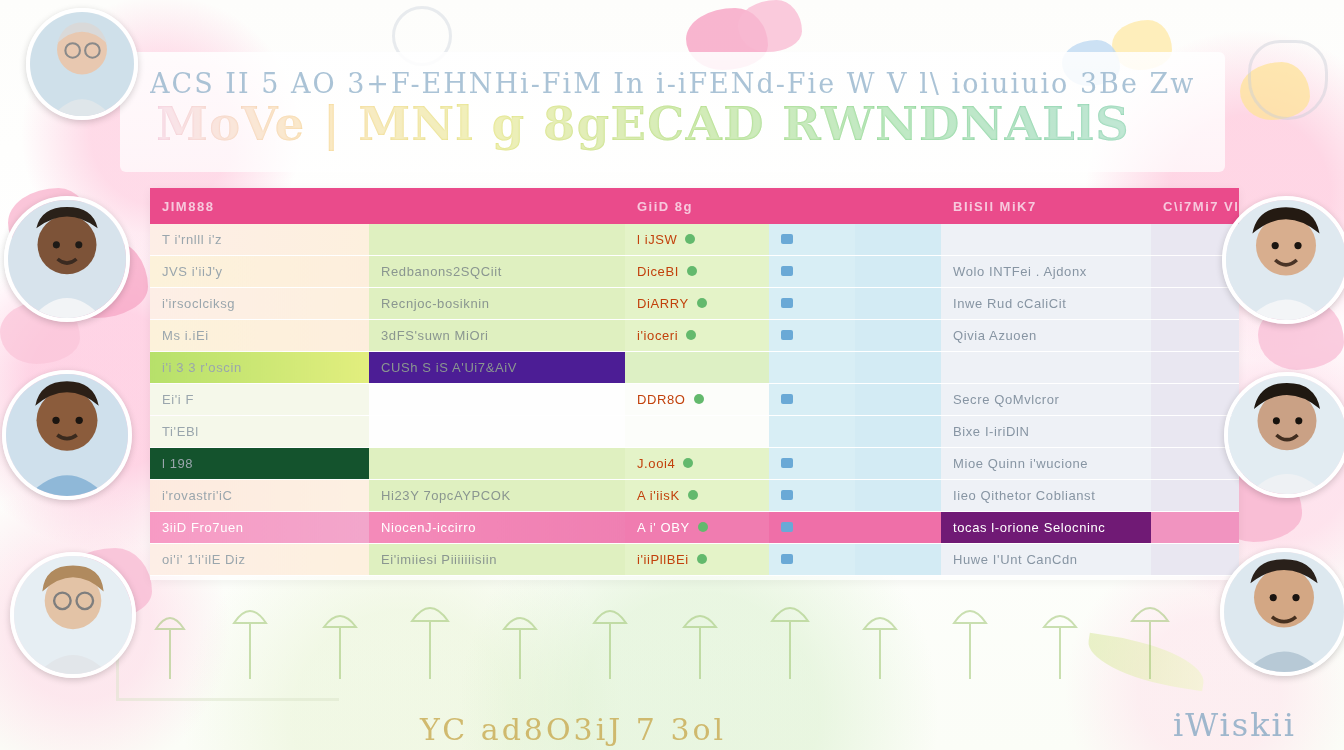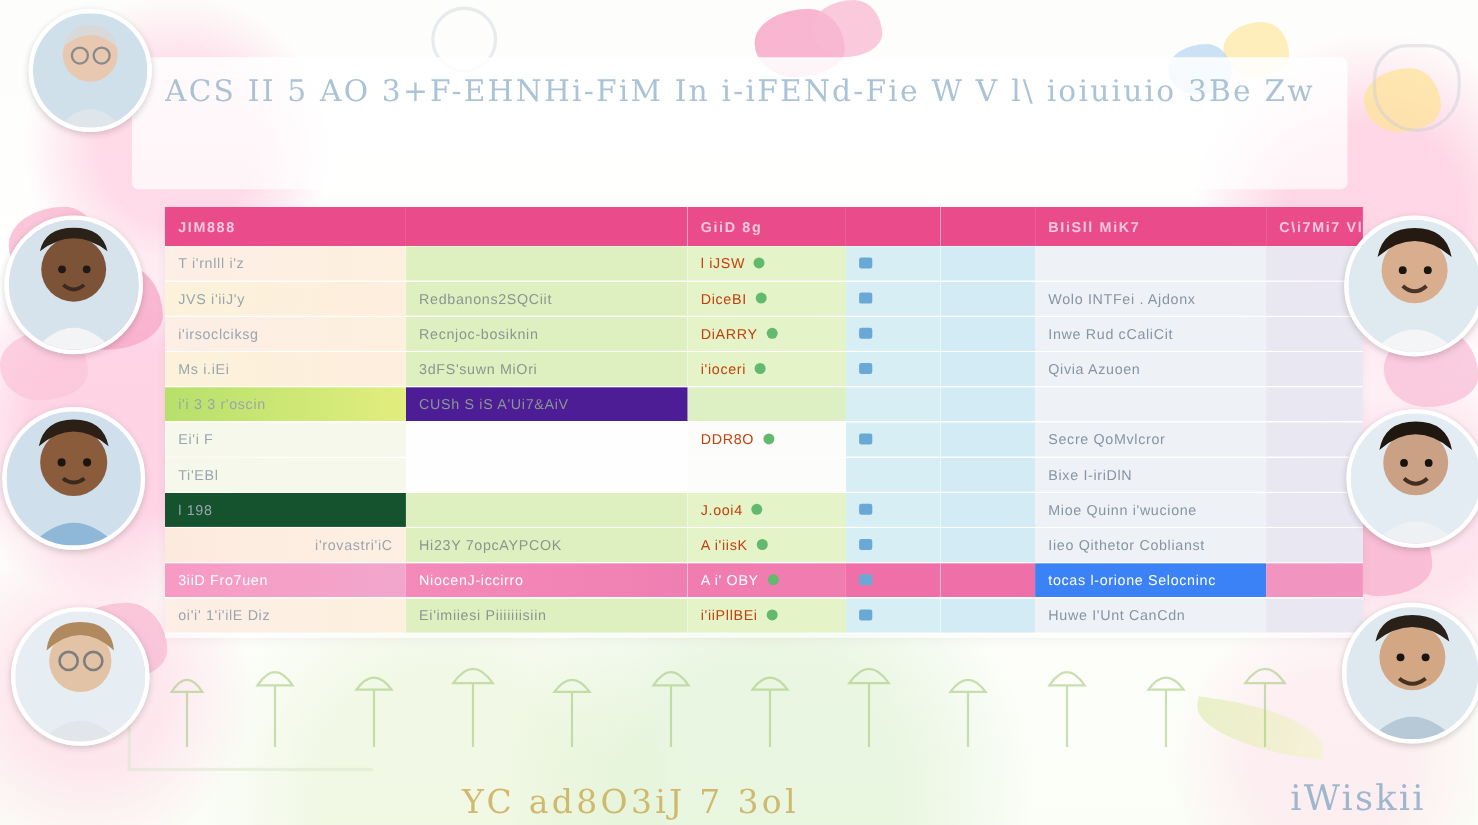--- a/index.html
+++ b/index.html
@@ -147,27 +147,27 @@
   tbody tr:nth-child(5) td:nth-child(1) { background: linear-gradient(90deg,#b6e06a,#e2ee7e); }
   tbody tr:nth-child(5) td:nth-child(2) { background: #4c1d95; margin-left: 20px; }
   tbody tr:nth-child(5) td:nth-child(3) { background: #ddf0c4; }
   tbody tr:nth-child(6) td:nth-child(1),
   tbody tr:nth-child(7) td:nth-child(1) { background: #f5f8ea; }
   tbody tr:nth-child(6) td:nth-child(2),
   tbody tr:nth-child(7) td:nth-child(2) { background: #fefefe; }
   tbody tr:nth-child(6) td:nth-child(3),
   tbody tr:nth-child(7) td:nth-child(3) { background: #fcfdfa; }
   tbody tr:nth-child(8) td:nth-child(1) { background: #14532d; }
-  tbody tr:nth-child(9) td:nth-child(1) { background: linear-gradient(90deg,#fdeadf,#fdf0e2); text-align: right; }
+  tbody tr:nth-child(9) td:nth-child(1) { background: linear-gradient(90deg,#fdeadf,#fdf0e2); }
   tbody tr:nth-child(10) td:nth-child(1) { background: linear-gradient(90deg,#f79ac4,#f2a6cb); color:#fff; }
   tbody tr:nth-child(10) td:nth-child(2) { background: linear-gradient(90deg,#f48ab9,#ef7fb2); color:#fff; }
   tbody tr:nth-child(10) td:nth-child(3) { background: #f07cb0; color:#fff; }
   tbody tr:nth-child(10) td:nth-child(4),
   tbody tr:nth-child(10) td:nth-child(5) { background: #ef6fa8; }
-  tbody tr:nth-child(10) td:nth-child(6) { background: #3b82f6; color:#fff;margin-left:44px; }
+  tbody tr:nth-child(10) td:nth-child(6) { background: #701a75; color:#fff;margin-left:44px; }
   tbody tr:nth-child(10) td:nth-child(7) { background: #f194c0; color:#fff; }
   .chip {
     display:inline-block;
     width: 12px; height: 10px;
     border-radius: 2px;
     background:#6aa9d6;
     flex: none;
   }
   .chip.green { background:#63b96d; border-radius:50%; width:10px;height:10px; }
   .right-pair { display:flex; align-items:center; justify-content:flex-end; gap:10px; }
@@ -233,20 +233,21 @@
 <div class="petal" style="left:686px;top:8px;width:82px;height:62px;background:#f79ec1;"></div>
 <div class="petal" style="left:738px;top:0px;width:64px;height:52px;background:#f9b9d2;"></div>
 <div class="leaf" style="left:170px;top:330px;width:110px;height:36px;background:linear-gradient(90deg,#8fcf4e,#c8e07a);transform:rotate(-14deg);"></div>
 <div class="leaf" style="left:1086px;top:642px;width:120px;height:40px;background:linear-gradient(90deg,#d9e9a0,#f0f5c6);transform:rotate(9deg);"></div>
 <div class="doodle" style="left:1248px;top:40px;width:74px;height:74px;border:3px solid #c9cfd8;border-radius:40% 40% 50% 50%;"></div>
 <div class="doodle" style="left:392px;top:6px;width:54px;height:54px;border:3px solid #cfd5de;border-radius:50%;"></div>
 <div class="doodle" style="left:116px;top:640px;width:220px;height:58px;border-bottom:3px solid #d9e3c8;border-left:3px solid #d9e3c8;"></div>
 
 <div class="banner">
   <div class="banner-sub">ACS II 5 AO 3+F-EHNHi-FiM   In i-iFENd-Fie W V l\ ioiuiuio 3Be Zw Zsm</div>
+  <div class="banner-title">MoVe | MNl g  8gECAD RWNDNALlS</div>
 </div>
 
 <div class="table-wrap">
   <table>
     <thead>
       <tr>
         <th class="c0">JIM888</th>
         <th class="c1"></th>
         <th class="c2">GiiD 8g</th>
         <th class="c3"></th>

